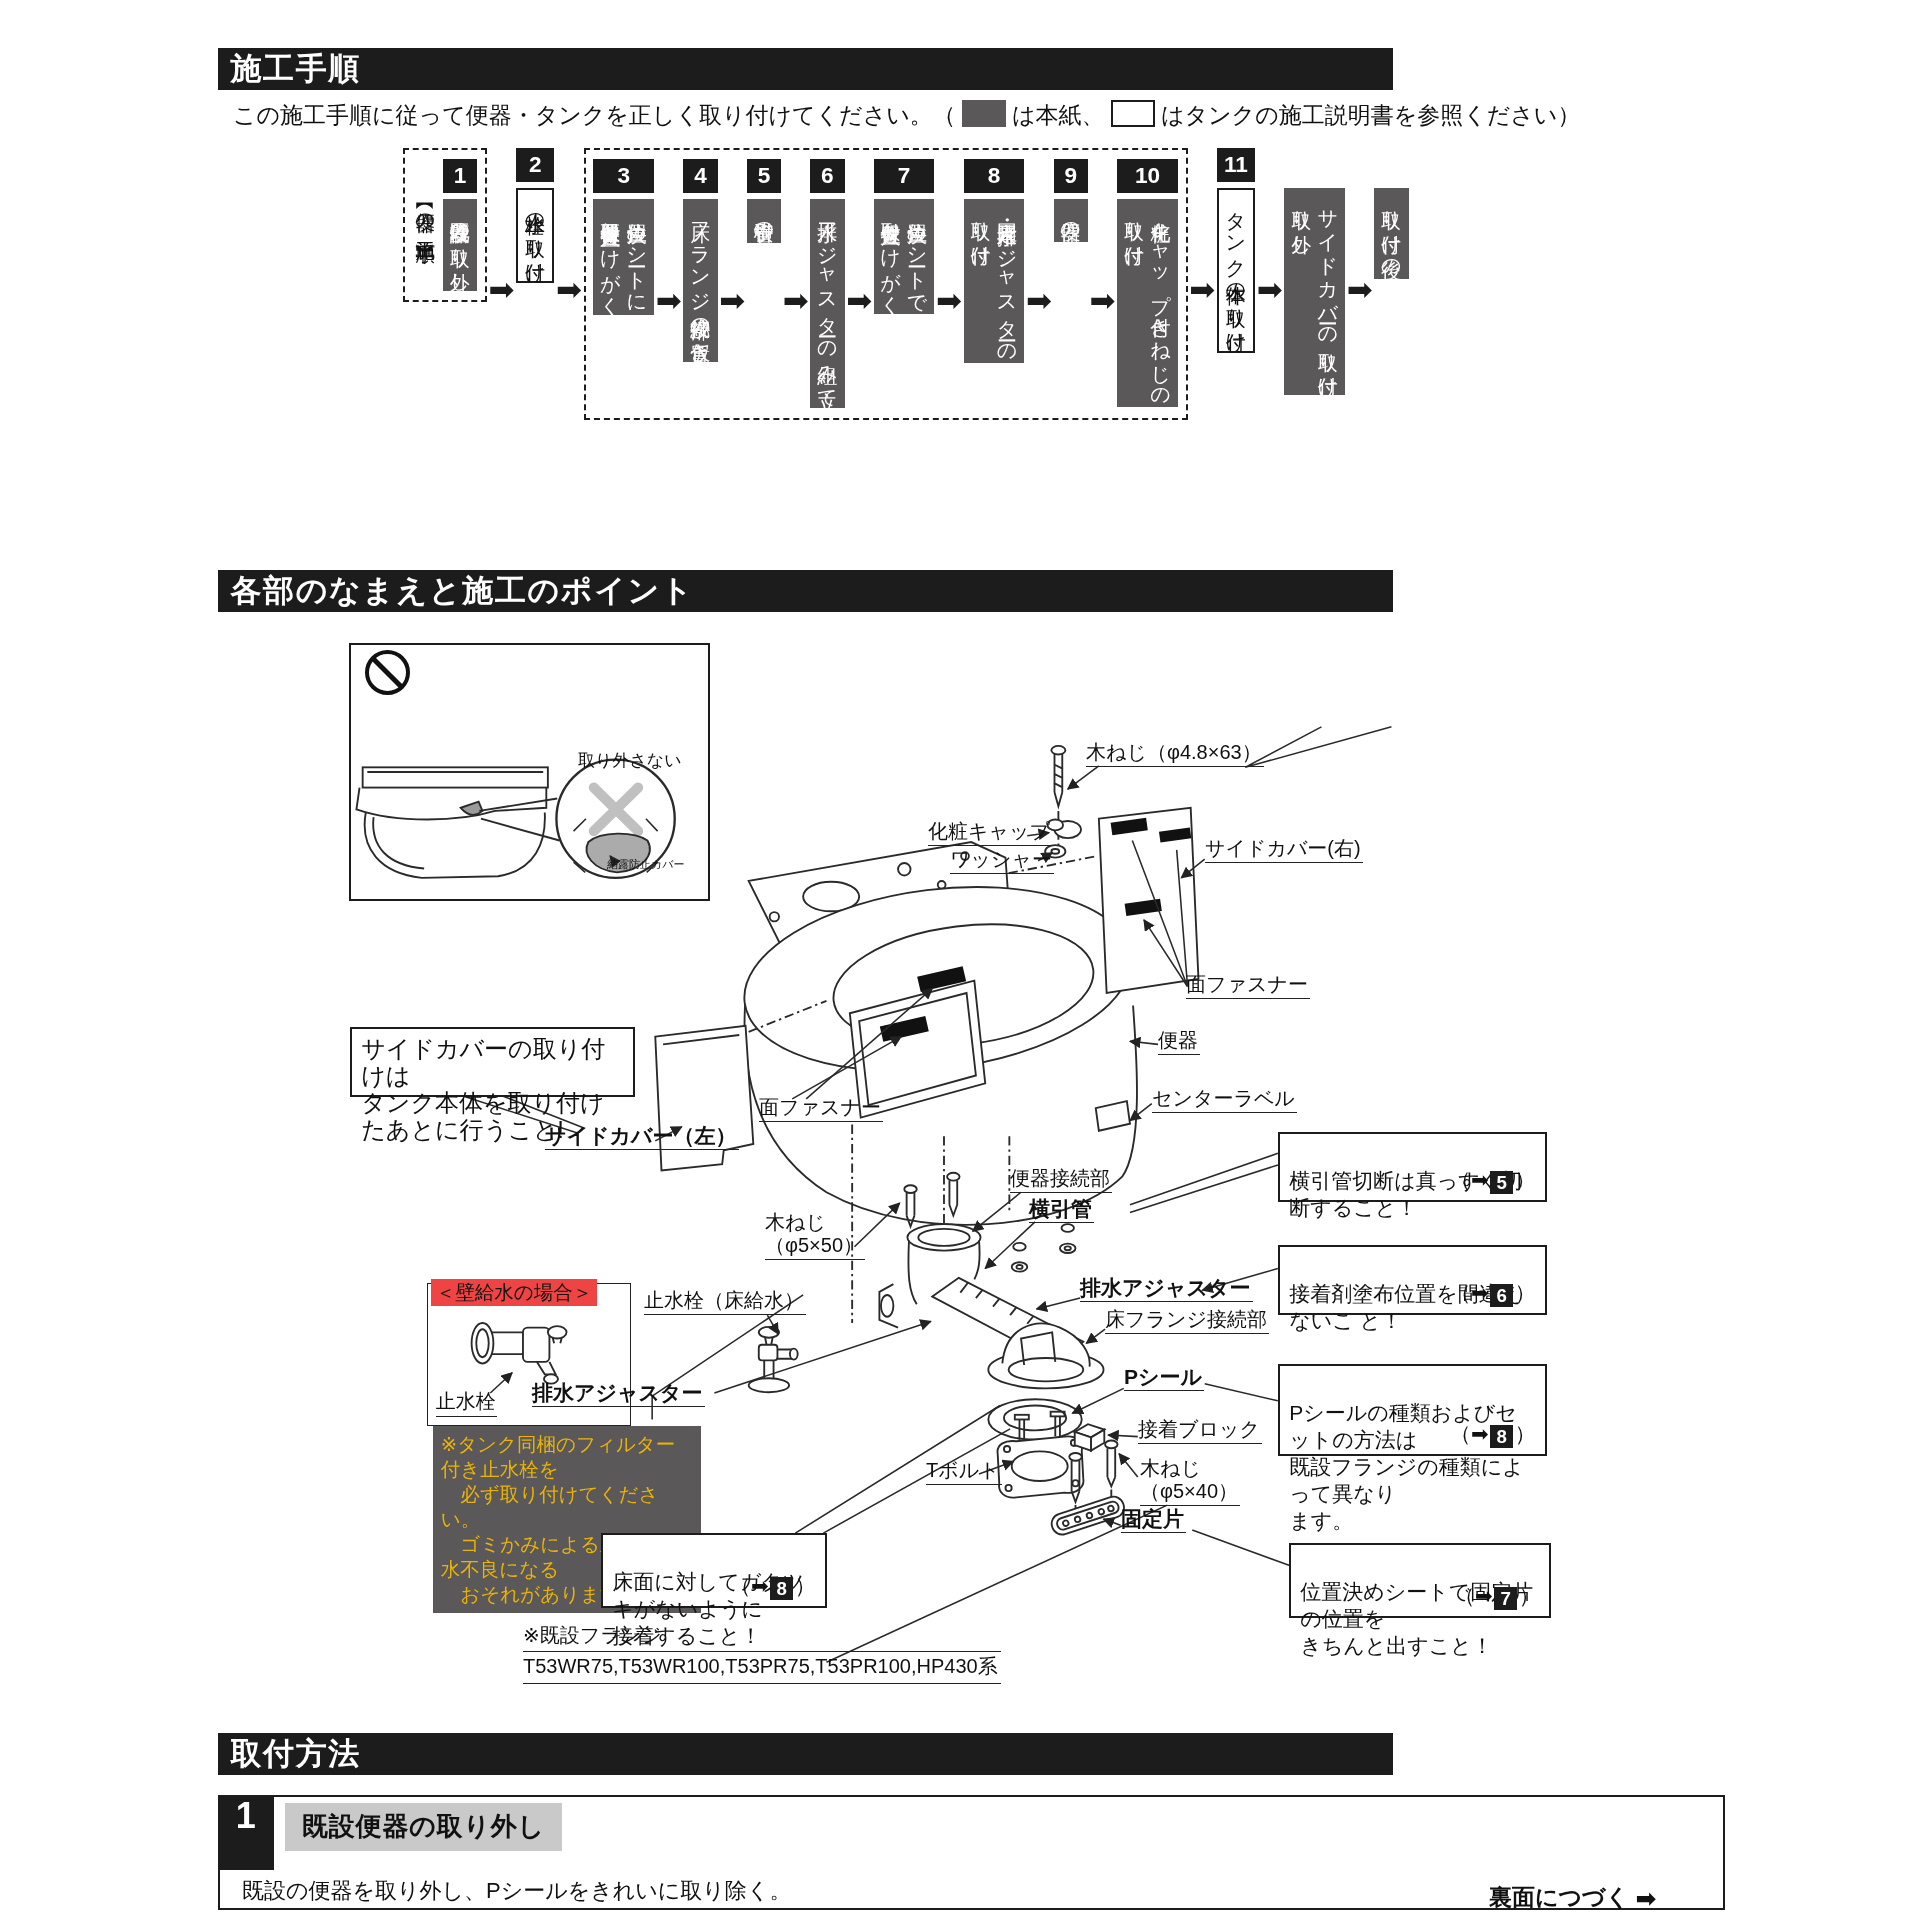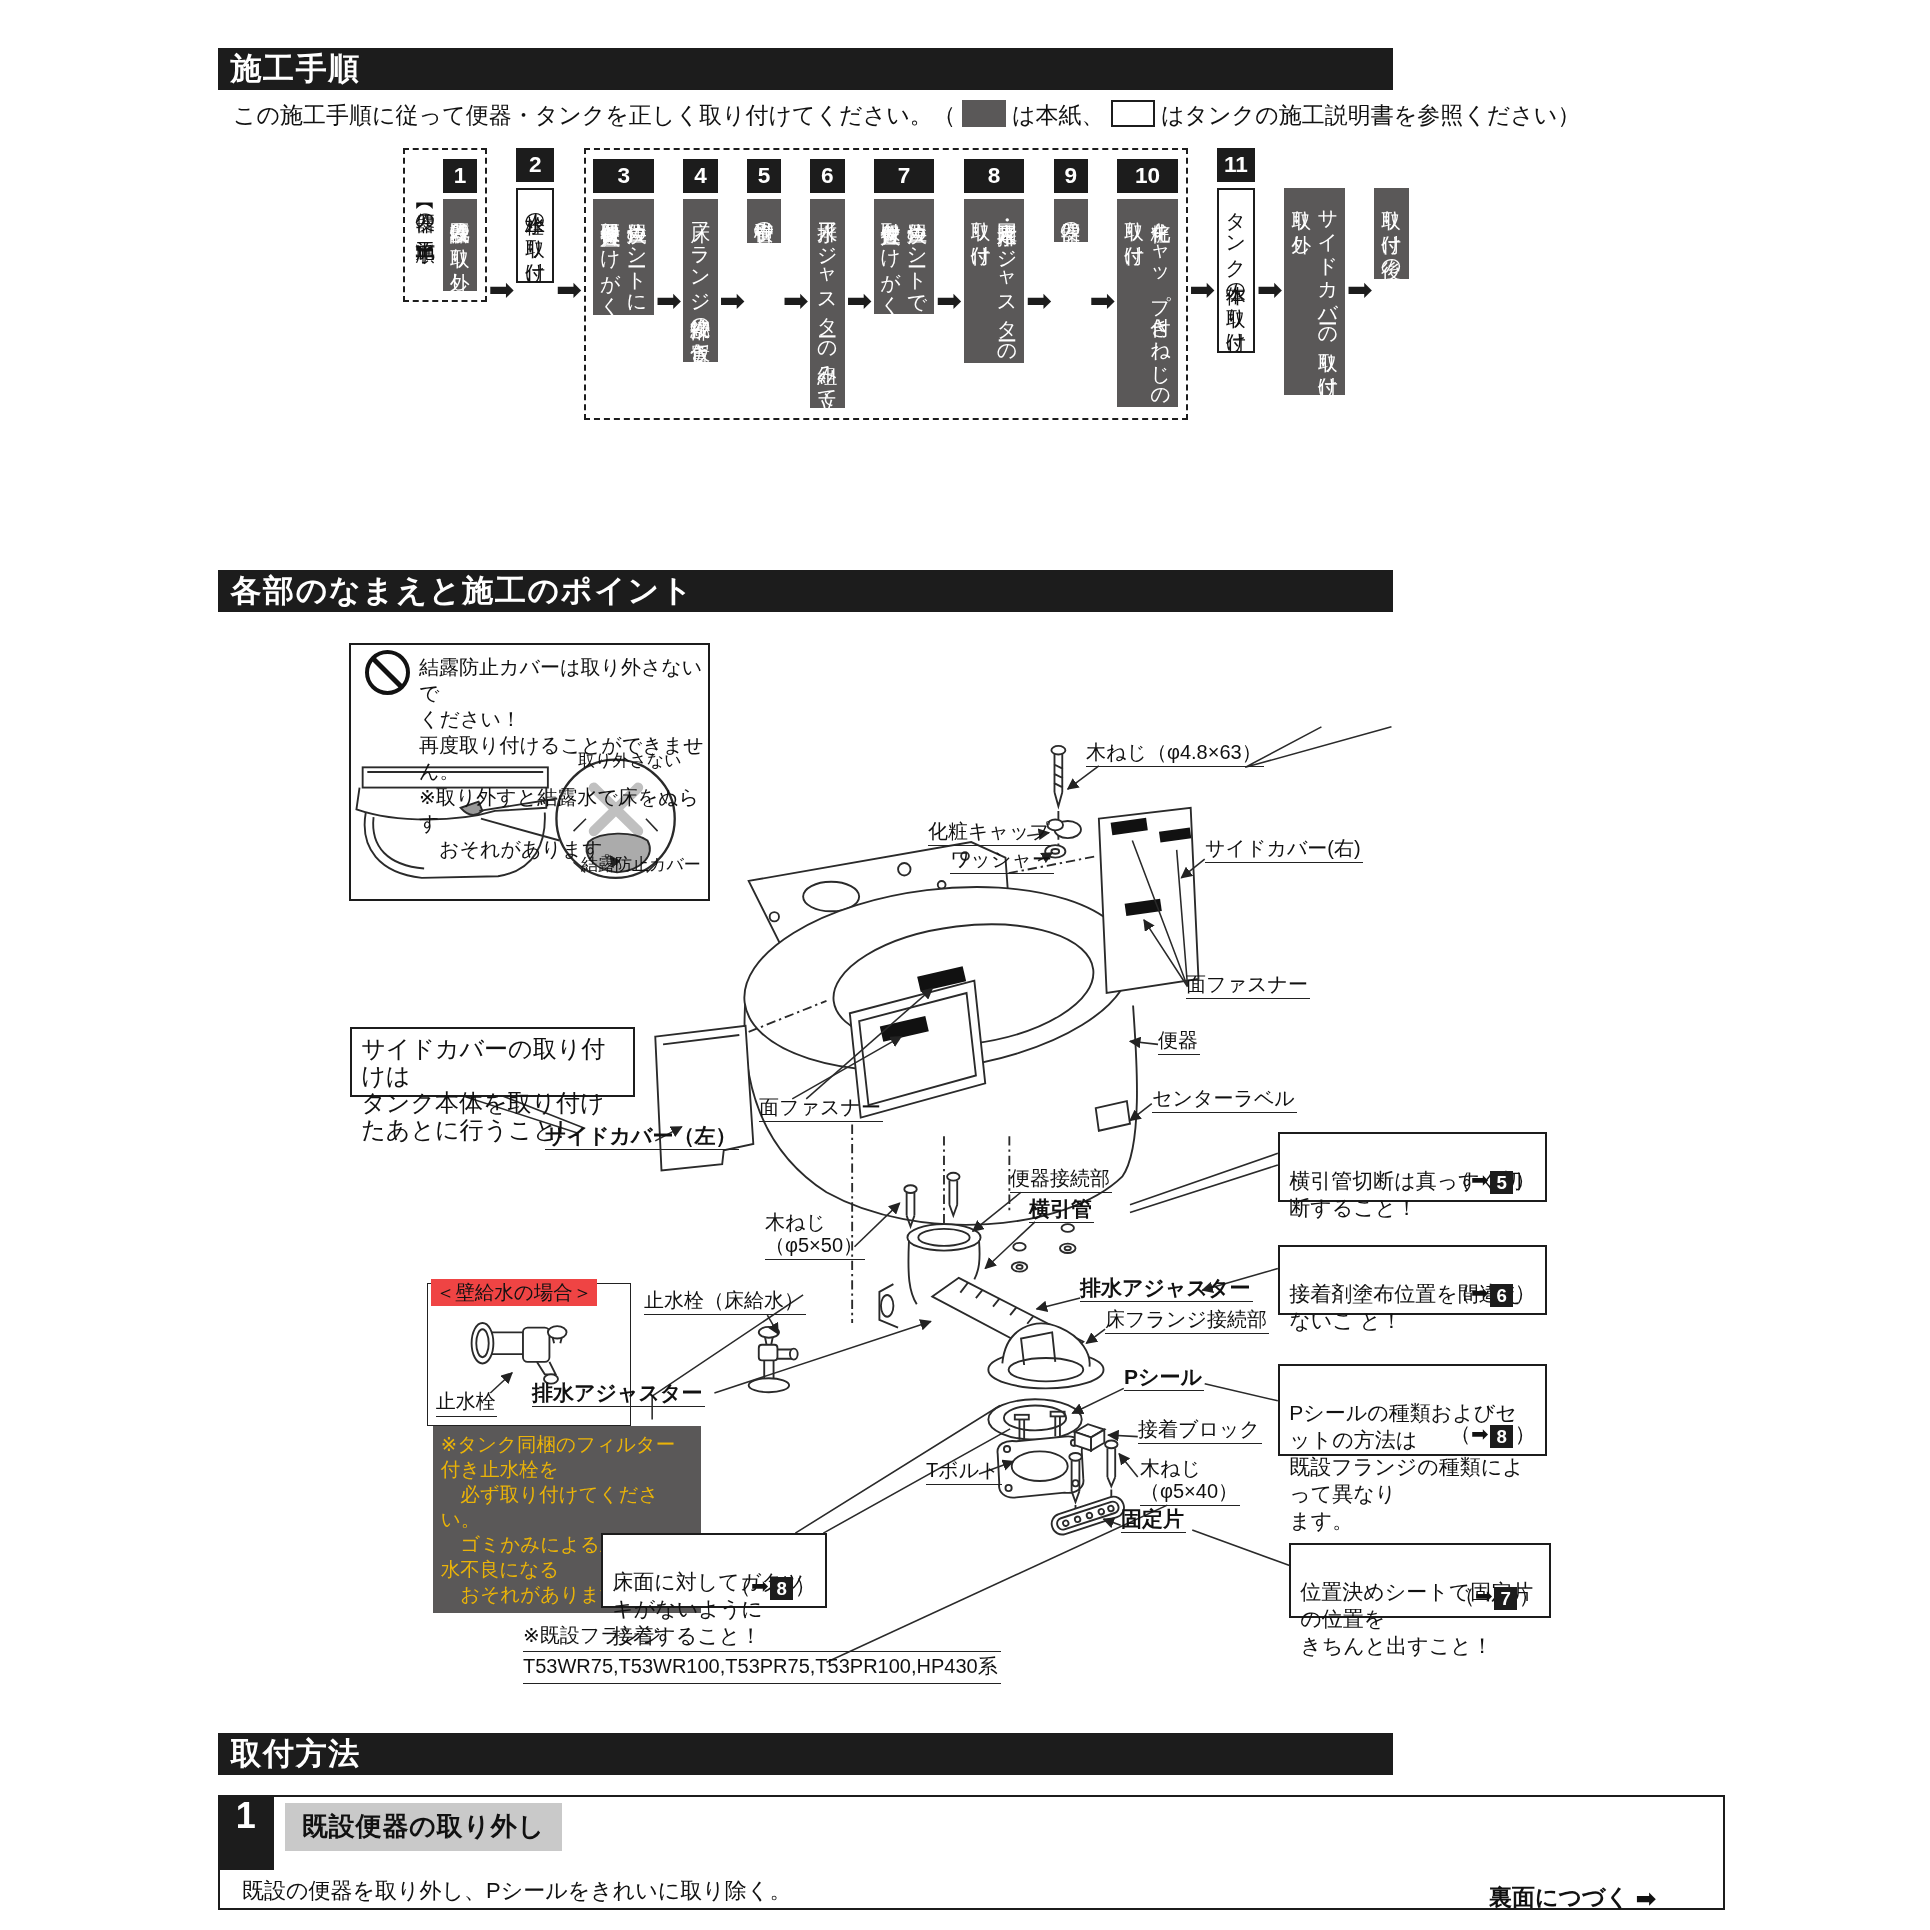--- a/index.html
+++ b/index.html
@@ -36,21 +36,21 @@
   .ref-num{display:inline-block;background:#1c1c1c;color:#fff;min-width:23px;height:23px;line-height:23px;
            text-align:center;font-weight:bold;font-size:18.7px;margin:0 1.6px;vertical-align:-2.3px;}
   .ref-abs{position:absolute;right:9.3px;bottom:6.2px;}
   #warnbox{position:absolute;left:349px;top:643px;width:361px;height:258px;border:2.3px solid #1c1c1c;
            box-sizing:border-box;z-index:2;}
   #warn-icon{position:absolute;left:14px;top:4.7px;width:37px;height:37px;border:4.7px solid #111;border-radius:50%;}
   #warn-icon::after{content:"";position:absolute;left:-1.6px;top:16.3px;width:40px;height:4.7px;background:#111;
            transform:rotate(45deg);}
   #warn-text{position:absolute;left:68px;top:9.3px;font-size:20px;line-height:26px;white-space:pre-line;}
   #zoom-title{position:absolute;left:578px;top:749px;font-size:17px;z-index:3;}
-  #zoom-label{position:absolute;left:581px;top:853px;font-size:17px;z-index:3;}
+  #zoom-label{position:absolute;left:607px;top:853px;font-size:11px;z-index:3;}
   #kabebox{position:absolute;left:427px;top:1283px;width:204px;height:143px;border:1.9px solid #222;
            box-sizing:border-box;z-index:2;}
   #kabe-title{position:absolute;left:3.1px;top:-4.7px;background:#ef4444;font-size:19.5px;padding:0 4.7px;}
   #kabe-valve-label{position:absolute;left:7.8px;bottom:7.8px;font-size:20px;border-bottom:1.6px solid #222;padding:0 1.6px 1.6px 0;}
   #darknote{position:absolute;left:433px;top:1426px;width:268px;z-index:3;background:#5a5858;color:#eab308;
             font-size:19.5px;line-height:25px;padding:6.2px 7.8px;white-space:pre-line;box-sizing:border-box;}
   #flangenote{position:absolute;left:523px;top:1620px;z-index:3;font-size:20px;}
   #flangenote div{border-bottom:1.6px solid #222;padding:1.6px 3.1px 2.3px 0;min-width:304px;}
   
   #stepbox{position:absolute;left:218px;top:1795px;width:1507px;height:115px;border:2.3px solid #1c1c1c;
@@ -341,25 +341,20 @@
       <div class="vbox vgray nonum">取り付け後の確認</div>
     </div>
   </div>
 
   <div class="bar" style="top:570px">
     <span>各部のなまえと施工のポイント</span>
   </div>
 
   <div id="warnbox">
     <div id="warn-icon"></div>
-    <div id="warn-text">結露防止カバーは取り外さないで
-ください！
-再度取り付けることができません。
-※取り外すと結露水で床をぬらす
-　おそれがあります。</div>
   </div>
   <div id="zoom-title" class="lbl">取り外さない</div>
   <div id="zoom-label" class="lbl">結露防止カバー</div>
 
 
   <div class="lbl plabel" style="left:1086px;top:741px;">木ねじ（φ4.8×63）</div>
   <div class="lbl plabel" style="left:928px;top:820px;">化粧キャップ</div>
   <div class="lbl plabel" style="left:950px;top:848px;">ワッシャー</div>
   <div class="lbl plabel" style="left:1205px;top:837px;">サイドカバー(右)</div>
   <div class="lbl plabel" style="left:1186px;top:973px;">面ファスナー</div>

